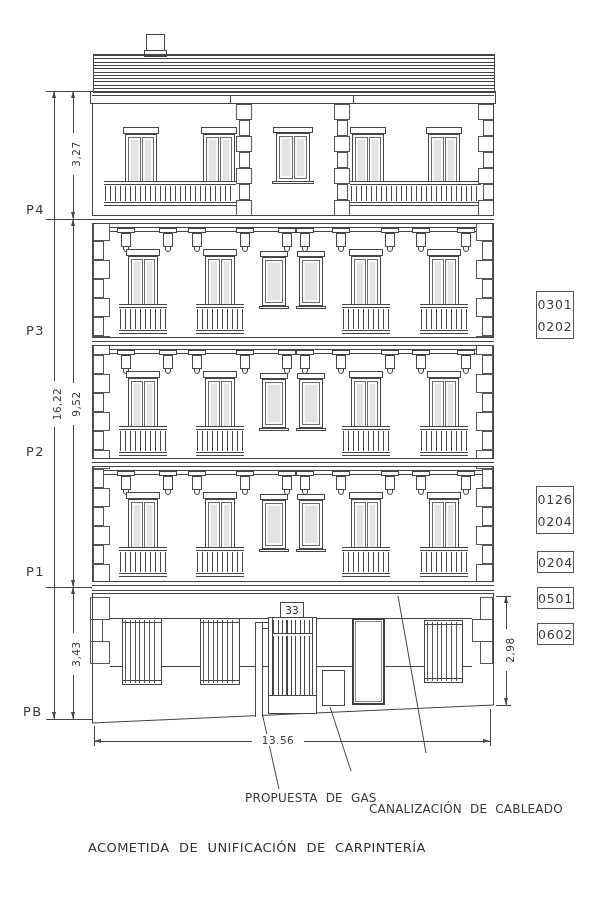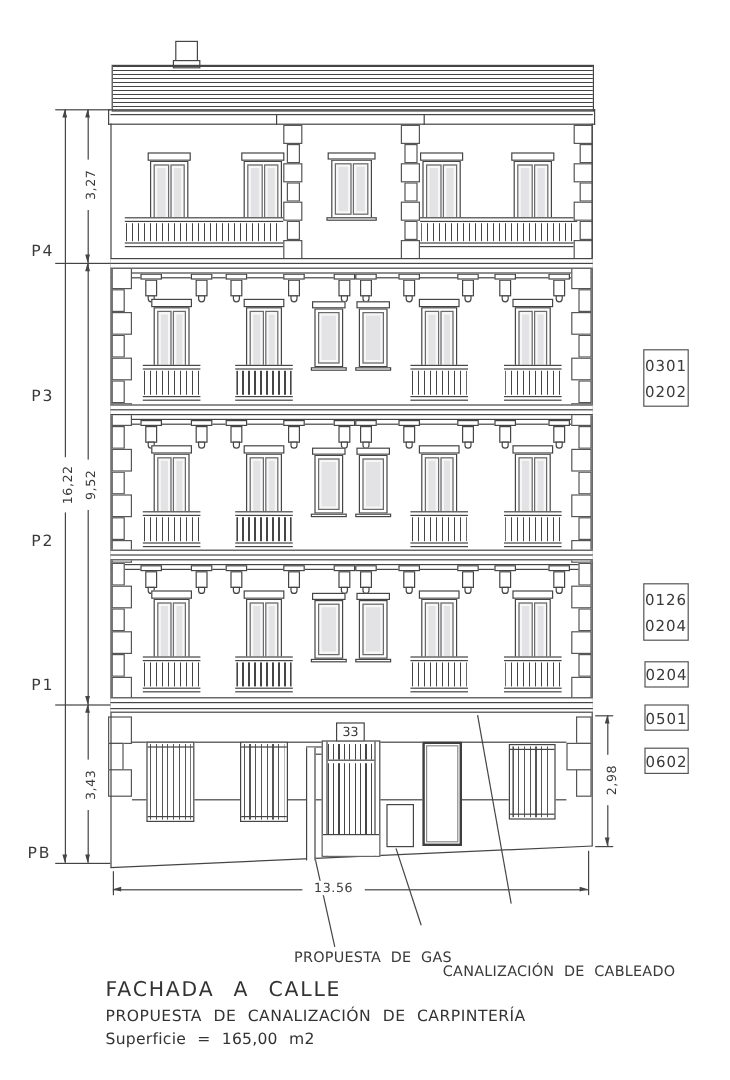--- a/index.html
+++ b/index.html
@@ -448,17 +448,15 @@
     <div>0126</div>
     <div>0204</div>
   </div>
   <div class="codebox" style="left:537px;top:551px;width:37px;height:22px;line-height:21px;">0204</div>
   <div class="codebox" style="left:537px;top:587px;width:37px;height:22px;line-height:21px;">0501</div>
   <div class="codebox" style="left:537px;top:623px;width:37px;height:22px;line-height:21px;">0602</div>
 
   <div class="ann" style="left:369px;top:755px;margin-top:47px;">CANALIZACIÓN DE CABLEADO</div>
   <div class="ann" style="left:245px;top:791px;">PROPUESTA DE GAS</div>
 
-  <div class="t1" style="left:88px;top:815px;">FACHADA A CALLE</div>
-  <div class="t2" style="left:88px;top:840px;">PROPUESTA DE CANALIZACIÓN DE CARPINTERÍA</div>
-  <div class="t2" style="left:88px;top:859px;letter-spacing:0.2px;">Superficie = 165,00 m2</div>
+  <div class="t2" style="left:88px;top:840px;">ACOMETIDA DE UNIFICACIÓN DE CARPINTERÍA</div>
 
 </div>
 
 </body></html>

